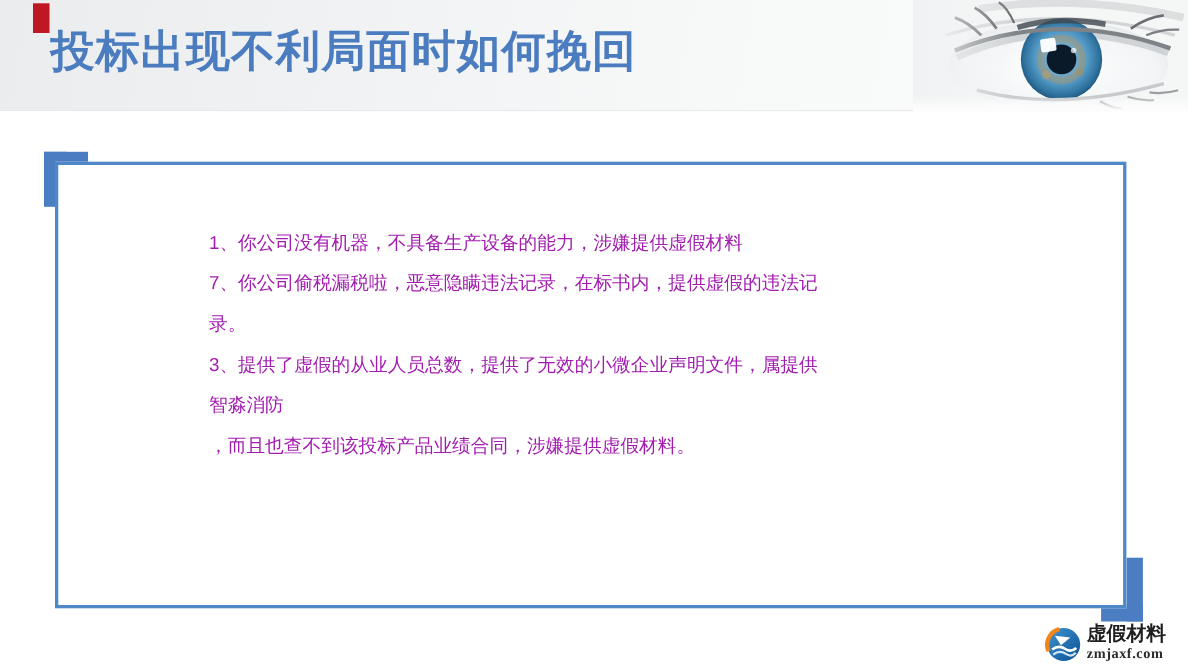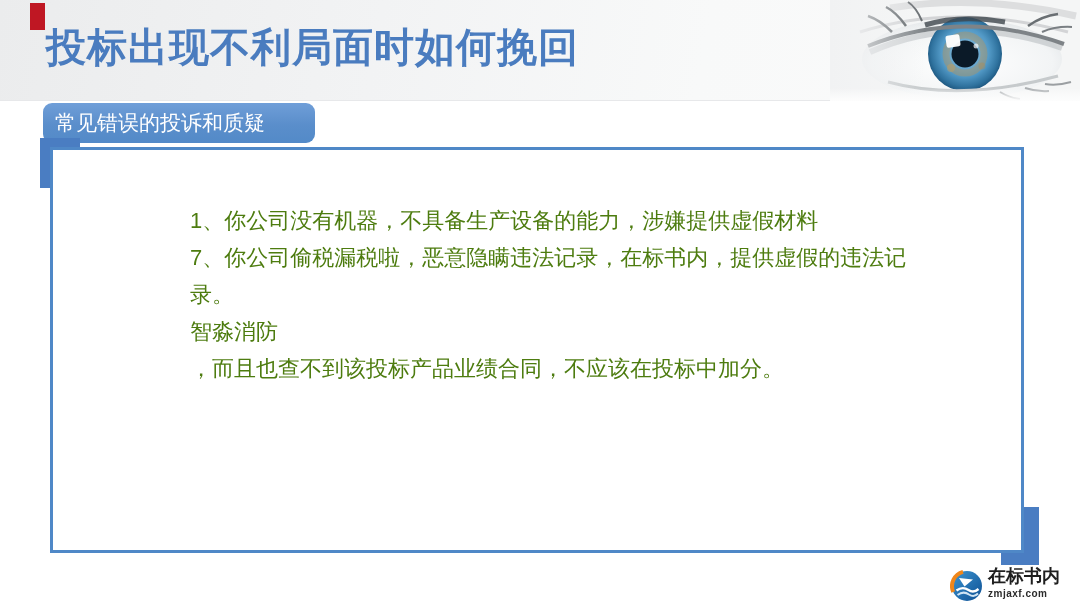--- a/index.html
+++ b/index.html
@@ -36,29 +36,29 @@
     border:3px solid #4f88c7;background:#ffffff;box-sizing:border-box;
   }
   .bracket{position:absolute;background:#4a7dc2;}
   .br-tl-h{left:40px;top:138px;width:40px;height:19px;}
   .br-tl-v{left:40px;top:138px;width:21px;height:50px;}
   .br-br-v{left:1024px;top:507px;width:15px;height:58px;}
   .br-br-h{left:1001px;top:550px;width:38px;height:15px;}
   
   .body-text{
     position:absolute;left:190px;top:202px;width:710px;
-    font-size:22px;line-height:37px;color:#4d7c0f;
+    font-size:17px;line-height:37px;color:#a21caf;
   }
   .body-line{white-space:nowrap;}
   
   .footer-brand{position:absolute;left:950px;top:566px;width:130px;height:40px;}
   .brand-logo{position:absolute;left:0;top:3px;}
   .brand-text{position:absolute;left:38px;top:0;}
   .brand-name{font-size:18px;font-weight:bold;color:#1f1f1f;line-height:20px;white-space:nowrap;}
-  .brand-url{font-size:10px;font-weight:bold;color:#2b2b2b;line-height:15px;letter-spacing:0.5px;white-space:nowrap;}
+  .brand-url{font-size:13px;font-weight:bold;color:#2b2b2b;line-height:15px;letter-spacing:0.5px;white-space:nowrap;font-family:Liberation Serif, serif;}
 </style>
 </head>
 <body>
 
 <div class="slide">
 
   <div class="header-band">
     <div class="eye-wrap">
       <svg width="250" height="101" viewBox="0 0 250 101" xmlns="http://www.w3.org/2000/svg">
         <defs>
@@ -107,53 +107,51 @@
         <path d="M 195,88 q 12,4 24,3" stroke="#a9adb0" stroke-width="2" fill="none"></path>
         <path d="M 215,84 q 12,2 26,-2" stroke="#9b9fa2" stroke-width="2" fill="none"></path>
         <rect x="0" y="0" width="95" height="101" fill="url(#fadeL)"></rect>
         <rect x="0" y="88" width="250" height="13" fill="url(#fadeB)"></rect>
       </svg>
     </div>
     <div class="red-accent"></div>
     <h1 class="page-title">投标出现不利局面时如何挽回</h1>
   </div>
 
-  <div class="section-tab">
-    <span>常见错误的投诉和质疑</span>
-  </div>
 
   <div class="bracket br-tl-h"></div>
   <div class="bracket br-tl-v"></div>
   <div class="bracket br-br-v"></div>
   <div class="bracket br-br-h"></div>
 
   <div class="content-box"></div>
   <div class="body-text">
     <div class="body-line">1、你公司没有机器，不具备生产设备的能力，涉嫌提供虚假材料</div>
     <div class="body-line">7、你公司偷税漏税啦，恶意隐瞒违法记录，在标书内，提供虚假的违法记</div>
     <div class="body-line">录。</div>
+    <div class="body-line">3、提供了虚假的从业人员总数，提供了无效的小微企业声明文件，属提供</div>
     <div class="body-line">智淼消防</div>
-    <div class="body-line">，而且也查不到该投标产品业绩合同，不应该在投标中加分。</div>
+    <div class="body-line">，而且也查不到该投标产品业绩合同，涉嫌提供虚假材料。</div>
   </div>
 
   <div class="footer-brand">
     <div class="brand-logo">
       <svg width="34" height="34" viewBox="0 0 34 34" xmlns="http://www.w3.org/2000/svg">
         <defs>
           <linearGradient id="lg" x1="0" y1="0" x2="1" y2="1">
             <stop offset="0" stop-color="#3e96d2"></stop>
             <stop offset="1" stop-color="#0d4f93"></stop>
           </linearGradient>
         </defs>
         <circle cx="17" cy="17" r="15" fill="url(#lg)"></circle>
         <path d="M 3.2,23 A 14.8,14.8 0 0 1 13,2.9" stroke="#f0861a" stroke-width="4" fill="none"></path>
         <path d="M 9,9 L 23,10.5 L 14.5,17.5 Z" fill="#ffffff"></path>
         <path d="M 6.5,21.5 q 6,-4.5 12,-0.5 q 5,3.5 10,-1" stroke="#ffffff" stroke-width="2.4" fill="none"></path>
         <path d="M 7.5,26 q 6,-4.5 11.5,-0.5 q 5,3.3 9,-1" stroke="#cfe4f4" stroke-width="2" fill="none"></path>
       </svg>
     </div>
     <div class="brand-text">
-      <div class="brand-name">在标书内</div>
+      <div class="brand-name">虚假材料</div>
       <div class="brand-url">zmjaxf.com</div>
     </div>
   </div>
 
 </div>
 
 </body></html>

